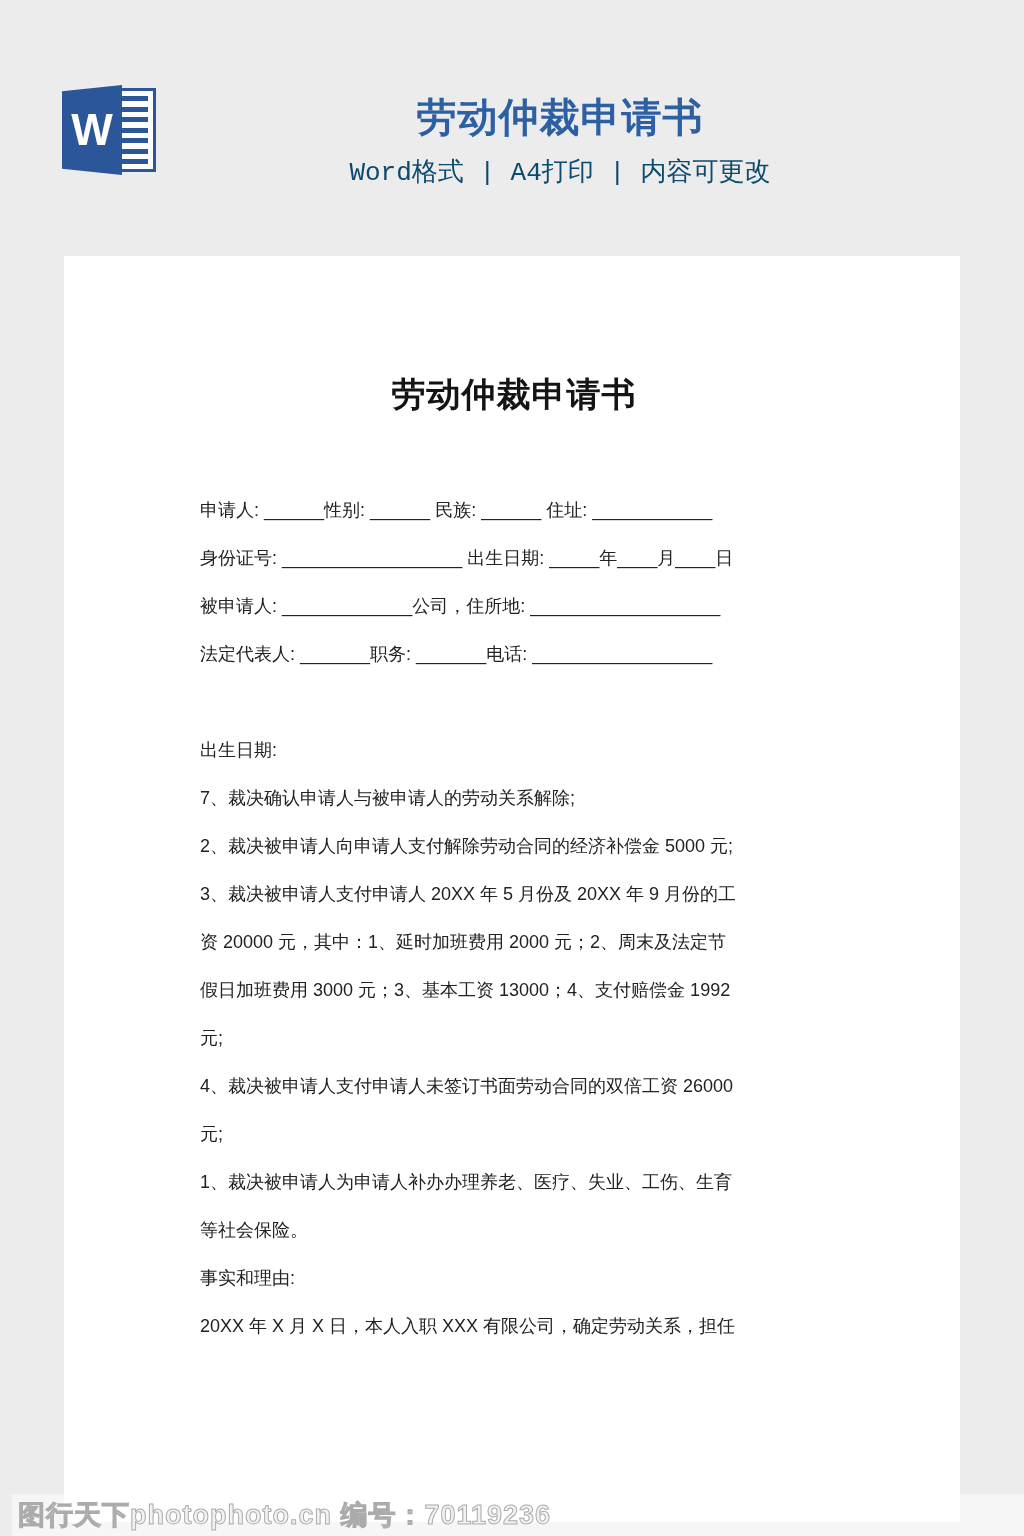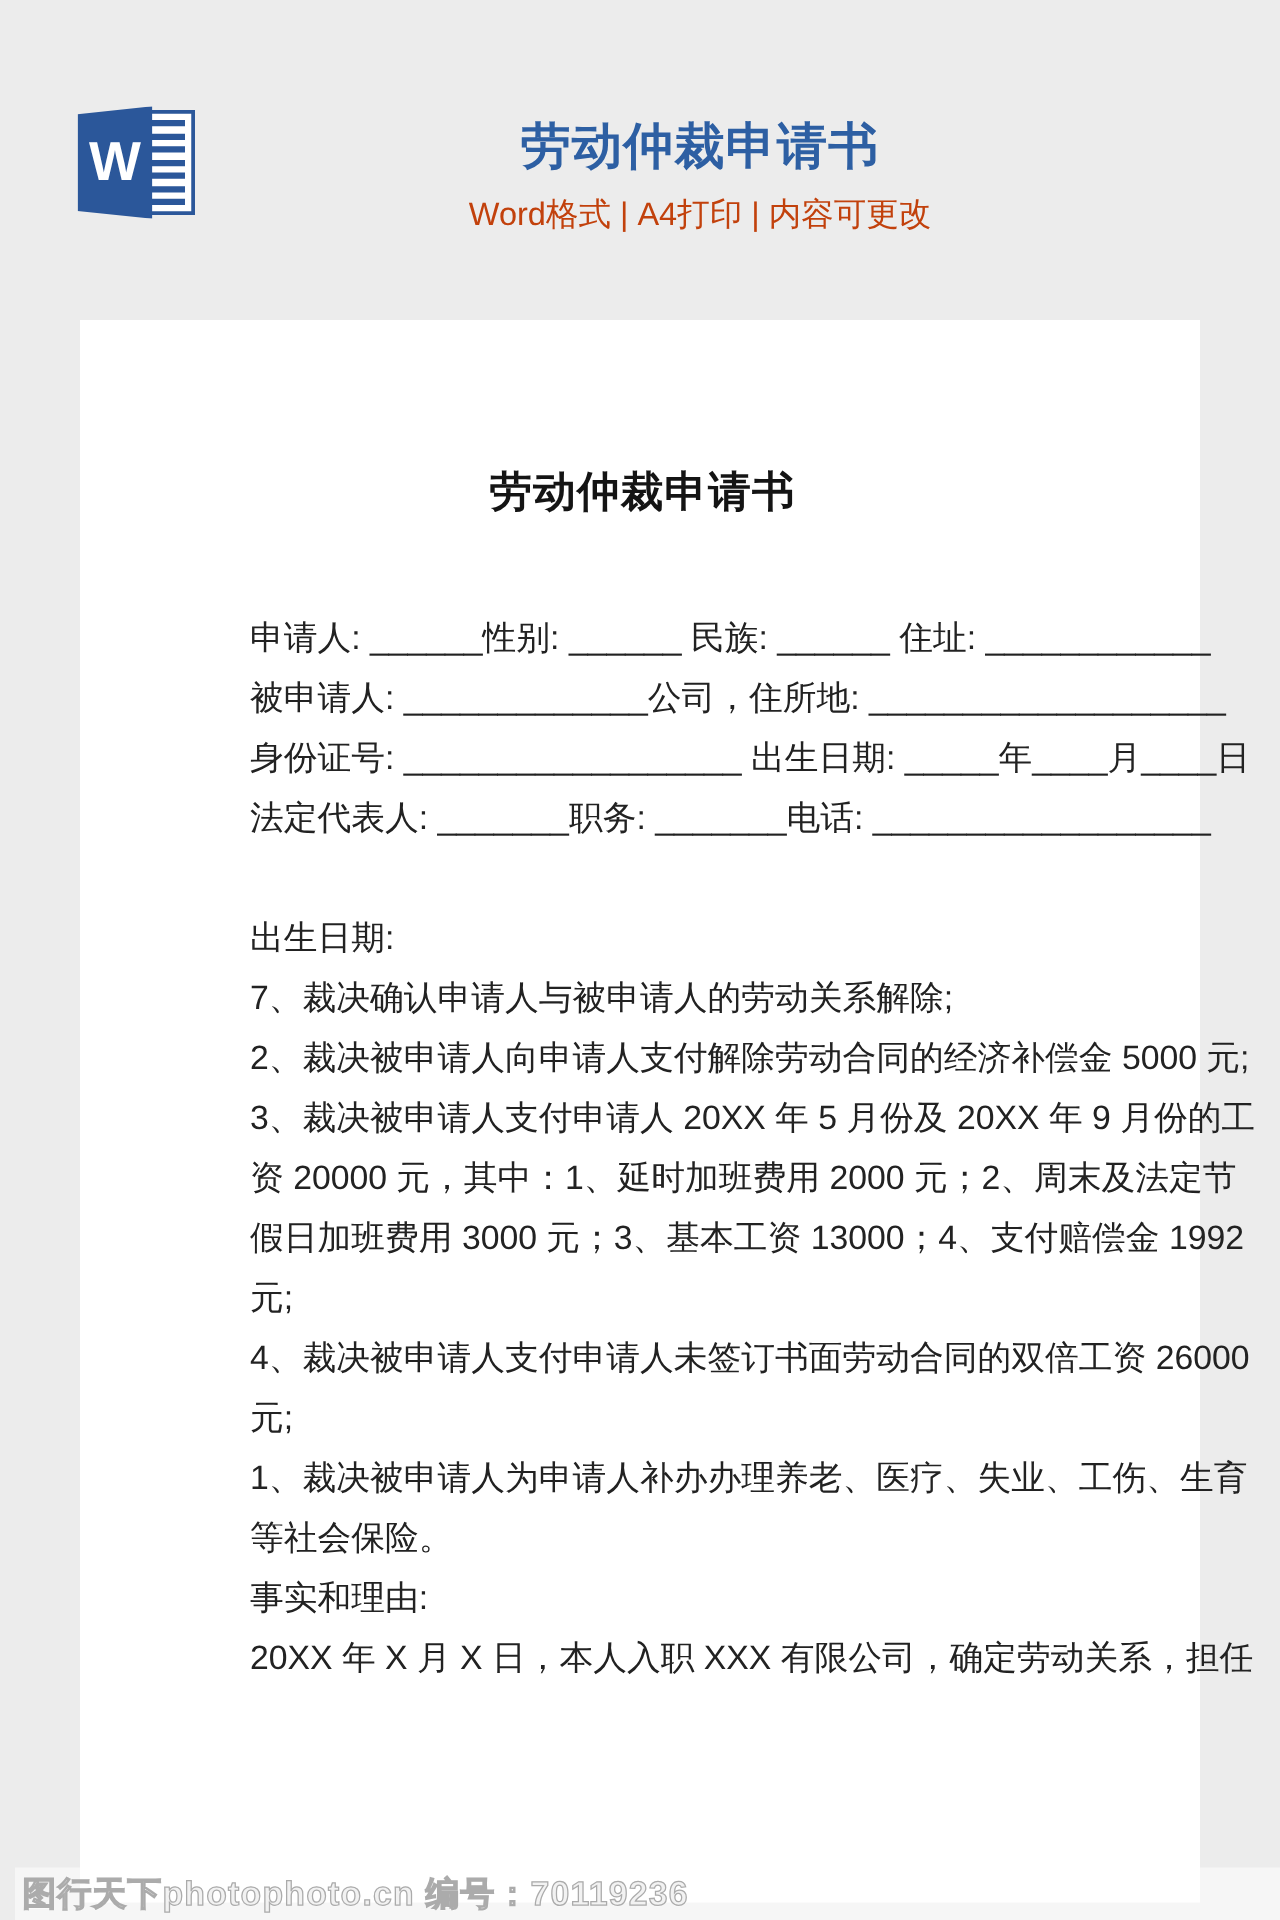--- a/index.html
+++ b/index.html
@@ -36,35 +36,35 @@
   }
   .icon-w { color: #fff; font-size: 44px; font-weight: bold; line-height: 1; }
   .header-text {
     position: absolute; top: 95px; left: 0; width: 1024px;
     padding-left: 96px; text-align: center;
   }
   .header-title {
     font-size: 40px; font-weight: bold; color: var(--header-title-blue);
     line-height: 1.1; letter-spacing: 1px;
   }
-  .header-subtitle { margin-top: 15px; font-size: 26px; color: #c2410c; }
+  .header-subtitle { margin-top: 15px; font-size: 26px; color: #0c4a6e; font-family: Liberation Mono, monospace; }
 
   
   .page {
     position: absolute; left: 64px; top: 256px; width: 896px; height: 1266px;
     background: var(--page-bg);
   }
   .doc-content { padding: 114px 132px 0 136px; }
   .doc-title {
     text-align: center; font-size: 34px; font-weight: bold;
     color: #141414; line-height: 48px; margin-bottom: 68px;
     letter-spacing: 1px;
   }
   .doc-line {
-    font-size: 27px; line-height: 48px; height: 48px;
+    font-size: 18px; line-height: 48px; height: 48px;
     color: var(--body-text); white-space: pre;
   }
 
   
   .footer-bar {
     position: absolute; left: 12px; bottom: 0; width: 1024px; height: 42px;
     background: rgba(255, 255, 255, 0.55);
     display: flex; align-items: center;
   }
   .watermark {
@@ -98,22 +98,22 @@
     <div class="header-subtitle">Word格式 | A4打印 | 内容可更改</div>
   </div>
 </div>
 
 <div class="page">
   <div class="doc-content">
     <div class="doc-title">劳动仲裁申请书</div>
     <div class="doc-body">
         <div>
           <div class="doc-line">申请人: ______性别: ______ 民族: ______ 住址: ____________</div>
+          <div class="doc-line">身份证号: __________________ 出生日期: _____年____月____日</div>
           <div class="doc-line">被申请人: _____________公司，住所地: ___________________</div>
-          <div class="doc-line">身份证号: __________________ 出生日期: _____年____月____日</div>
           <div class="doc-line">法定代表人: _______职务: _______电话: __________________</div>
         </div>
         <div>
           <div class="doc-line">&nbsp;</div>
         </div>
         <div>
           <div class="doc-line">出生日期:</div>
           <div class="doc-line">7、裁决确认申请人与被申请人的劳动关系解除;</div>
           <div class="doc-line">2、裁决被申请人向申请人支付解除劳动合同的经济补偿金 5000 元;</div>
           <div class="doc-line">3、裁决被申请人支付申请人 20XX 年 5 月份及 20XX 年 9 月份的工</div>

